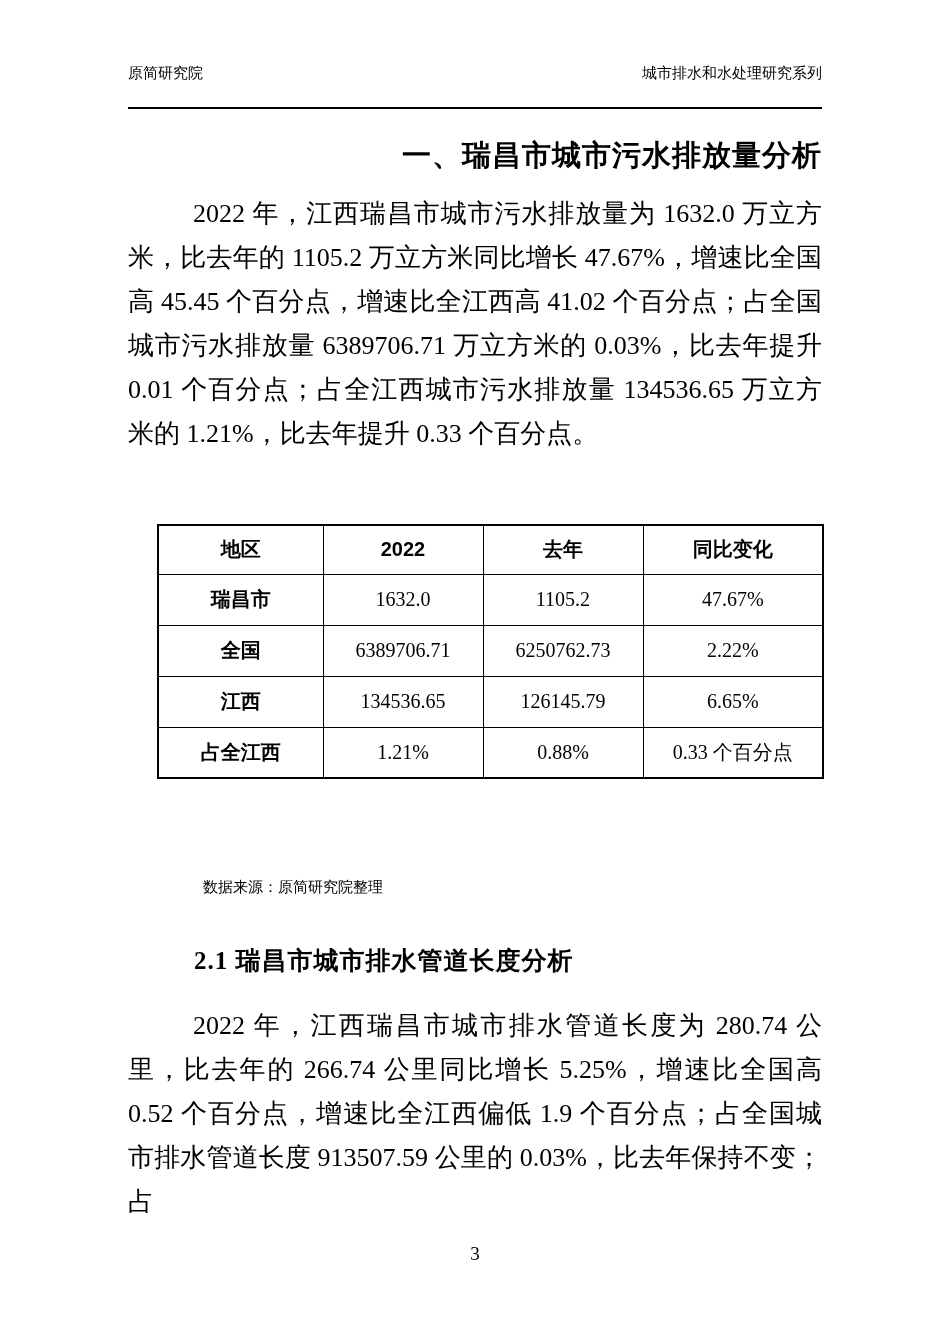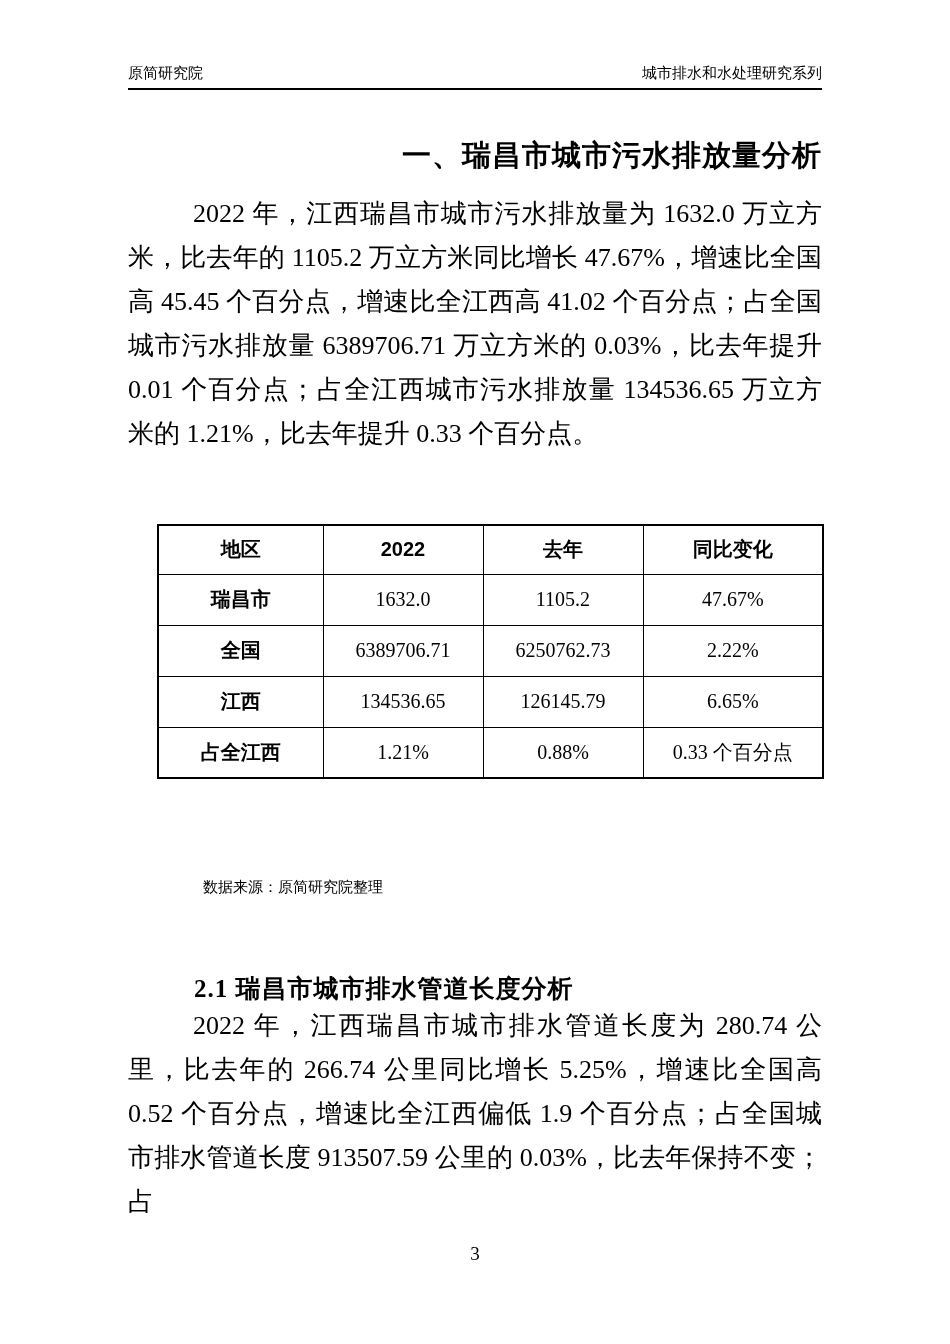--- a/index.html
+++ b/index.html
@@ -21,21 +21,21 @@
   .header {
     position: absolute;
     left: 128px;
     right: 128px;
     top: 64px;
     display: flex;
     justify-content: space-between;
     align-items: flex-end;
     font-family: "Liberation Sans", "DejaVu Sans", sans-serif;
     font-size: 15px;
-    padding-bottom: 5px;
+    padding-bottom: 24px;
     border-bottom: 2px solid #000;
   }
   .h1 {
     position: absolute;
     left: 128px;
     right: 128px;
     font-family: "Liberation Sans", "DejaVu Sans", sans-serif;
     font-weight: bold;
     font-size: 29px;
     letter-spacing: 1px;
@@ -47,21 +47,20 @@
   .h2 {
     position: absolute;
     left: 128px;
     right: 128px;
     top: 944px;
     font-family: "Liberation Serif", "DejaVu Serif", serif;
     font-weight: bold;
     font-size: 25px;
     letter-spacing: 1px;
     padding-left: 66px;
-    margin-top: 28px;
   }
   .body {
     position: absolute;
     left: 128px;
     width: 694px;
     font-size: 26px;
     line-height: 44px;
     text-align: justify;
     text-align-last: left;
     text-indent: 65px;

